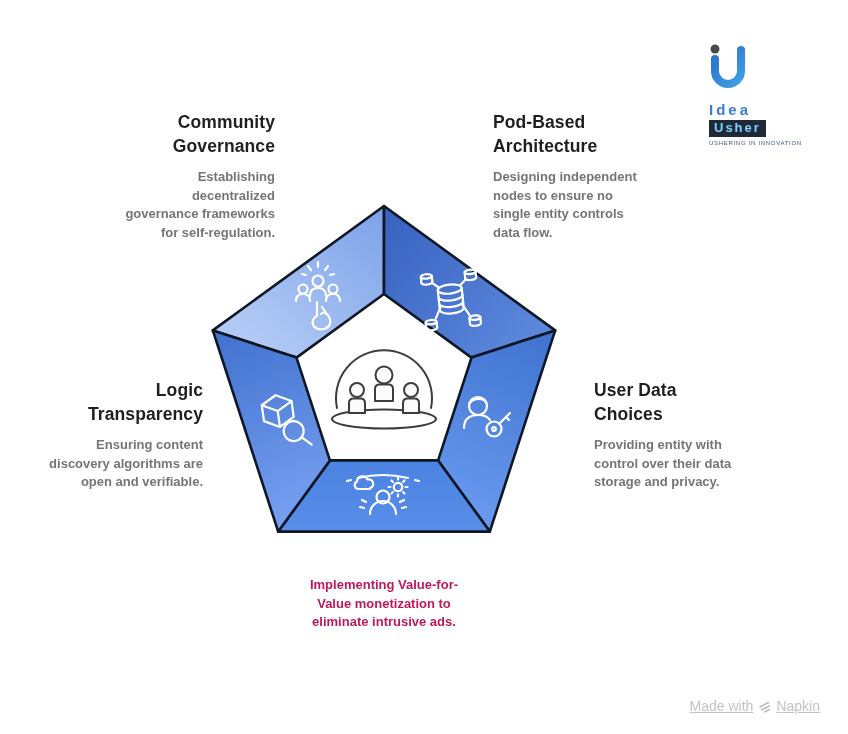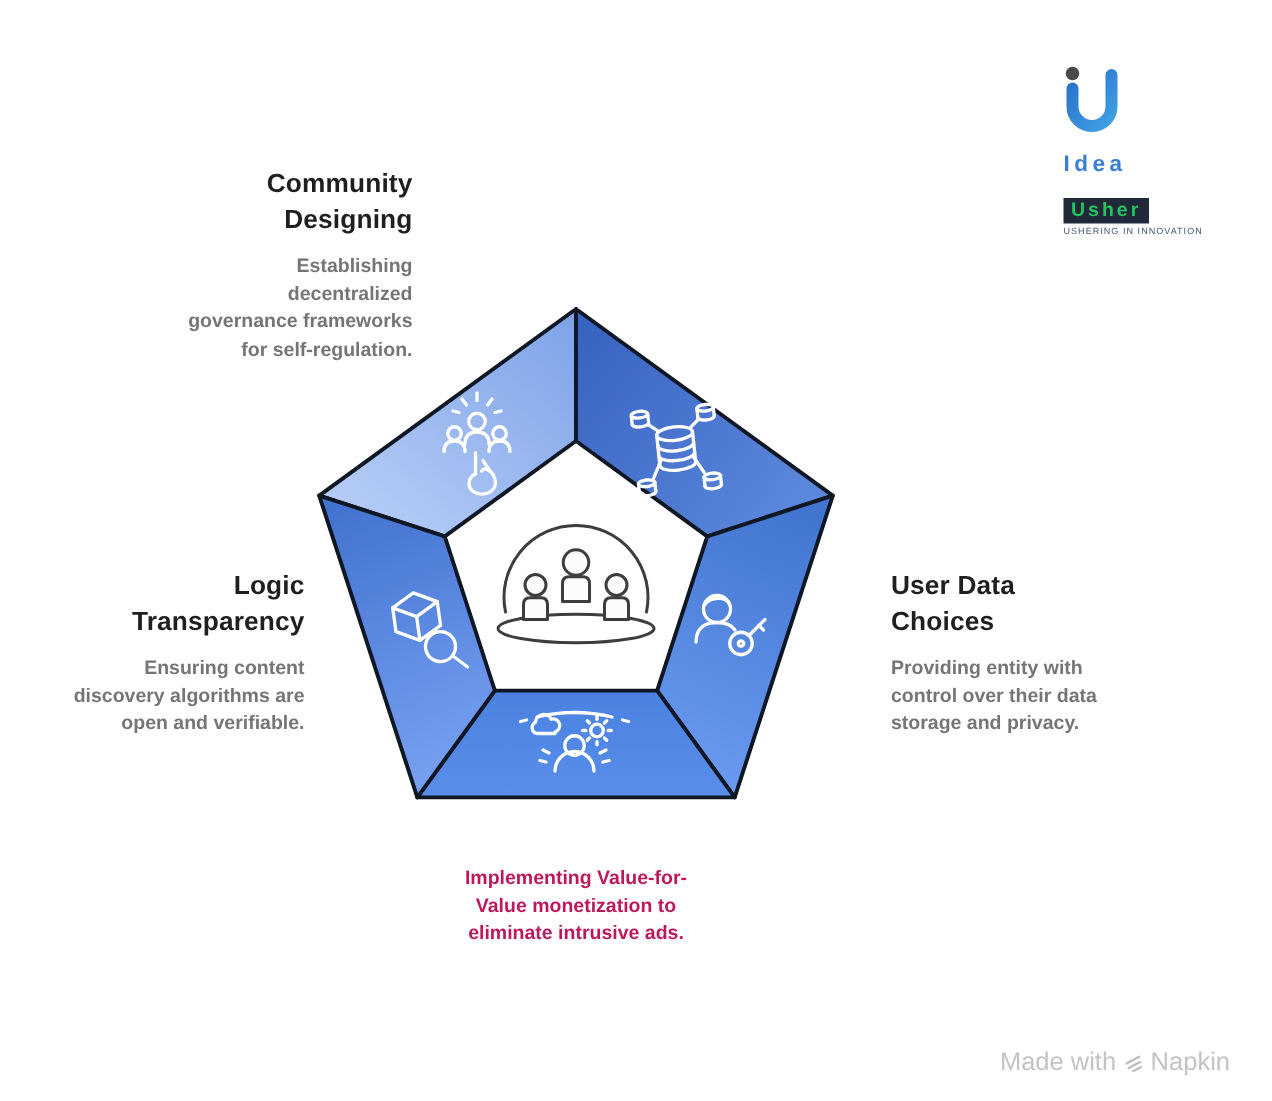--- a/index.html
+++ b/index.html
@@ -13,26 +13,26 @@
   .textblock .title{font-size:17.5px;font-weight:bold;line-height:24px;white-space:pre-line;letter-spacing:0.1px;}
   .textblock .desc{font-size:13px;line-height:18.5px;margin-top:10px;white-space:pre-line;font-weight:bold;}
   .align-right{text-align:right;}
   .align-left{text-align:left;}
   .align-center{text-align:center;}
   
   .logo{position:absolute;left:706px;top:40px;width:130px;height:58px;display:flex;align-items:flex-start;flex-direction:column;}
   .logo-mark{width:44px;height:56px;flex:0 0 auto;}
   .logo-col{margin-left:3px;padding-top:6px;}
   .logo-idea{color:#3a7fd4;font-weight:bold;font-size:15px;letter-spacing:3px;line-height:16px;}
-  .logo-usher-box{background:#20293a;color:#22c55e;font-weight:bold;font-size:13px;letter-spacing:2px;
-    padding:1px 5px 2px 5px;margin-top:14px;display:inline-block;line-height:14px;}
+  .logo-usher-box{background:#20293a;color:#7dd3fc;font-weight:bold;font-size:13px;letter-spacing:2px;
+    padding:1px 5px 2px 5px;margin-top:2px;display:inline-block;line-height:14px;}
   .logo-tagline{font-size:6px;letter-spacing:0.7px;color:#44577c;margin-top:3px;white-space:nowrap;}
   
   .footer{position:absolute;right:28px;top:698px;display:flex;align-items:center;gap:5px;
-    font-size:17px;color:#c3c3c3;}
+    font-size:14px;color:#c3c3c3;text-decoration:underline;}
   .napkin-glyph{width:13px;height:13px;}
 </style>
 </head>
 <body>
 
 <div class="canvas">
 
   <svg class="diagram-svg" viewBox="0 0 848 734">
     <defs>
       <linearGradient id="g-governance" gradientUnits="userSpaceOnUse" x1="384" y1="206" x2="262" y2="352">
@@ -169,27 +169,35 @@
       <circle cx="-27" cy="-1" r="7" fill="#fcfcfc"></circle>
       <path d="M19,22 V12 Q19,7.5 23.5,7.5 H30.5 Q35,7.5 35,12 V22 Z" fill="#fcfcfc"></path>
       <circle cx="27" cy="-1" r="7" fill="#fcfcfc"></circle>
       <path d="M-9,10 V-2 Q-9,-6.5 -4.5,-6.5 H4.5 Q9,-6.5 9,-2 V10 Z" fill="#fcfcfc"></path>
       <circle cx="0" cy="-16" r="8.5" fill="#fcfcfc"></circle>
     </g>
   </svg>
 
   <div class="textblock align-right" style="right:573px;top:110px;width:240px;">
     <div class="title" style="color: rgb(31, 31, 31);">Community
-Designing</div>
+Governance</div>
     <div class="desc" style="color: rgb(117, 117, 117);">Establishing
 decentralized
 governance frameworks
 for self-regulation.</div>
   </div>
 
+  <div class="textblock align-left" style="left:493px;top:110px;width:230px;">
+    <div class="title" style="color: rgb(31, 31, 31);">Pod-Based
+Architecture</div>
+    <div class="desc" style="color: rgb(117, 117, 117);">Designing independent
+nodes to ensure no
+single entity controls
+data flow.</div>
+  </div>
 
   <div class="textblock align-left" style="left:594px;top:378px;width:220px;">
     <div class="title" style="color: rgb(31, 31, 31);">User Data
 Choices</div>
     <div class="desc" style="color: rgb(117, 117, 117);">Providing entity with
 control over their data
 storage and privacy.</div>
   </div>
 
   <div class="textblock align-center" style="left:262px;top:566px;width:244px;">

